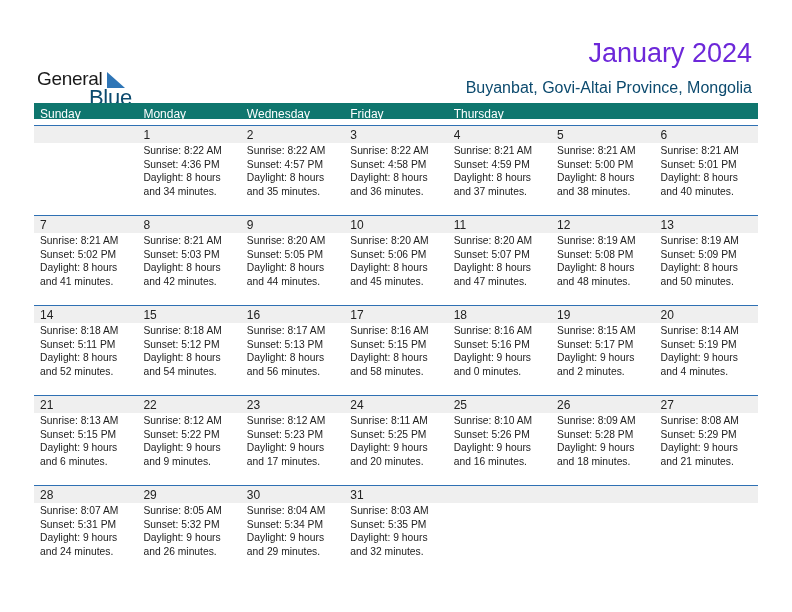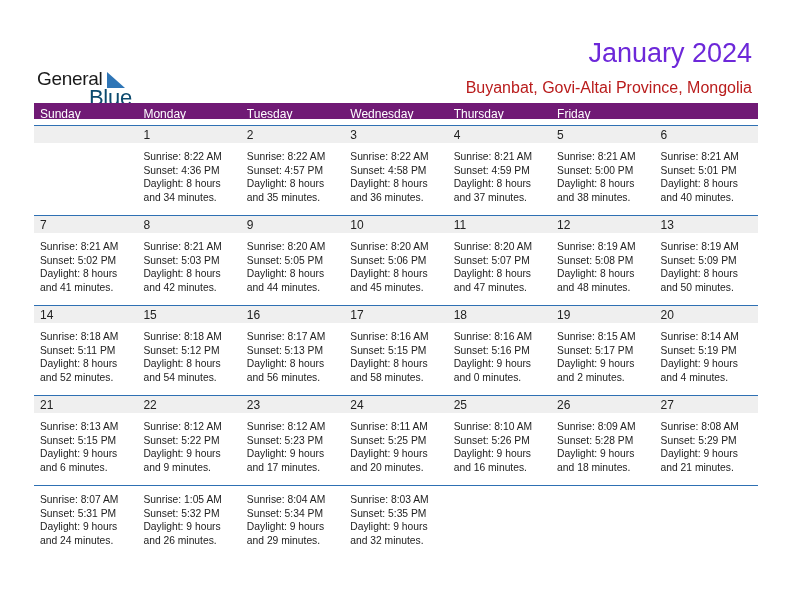--- a/index.html
+++ b/index.html
@@ -2,49 +2,48 @@
 <html><head>
 <meta charset="utf-8">
 <style>
   html, body { margin:0; padding:0; background:#ffffff; }
   body { width:792px; height:612px; position:relative; font-family:"Liberation Sans", sans-serif; color:#222; overflow:hidden; }
   .logo { position:absolute; left:37px; top:43px; width:100px; height:40px;margin-top:25px; }
   .logo .general { position:absolute; left:0; top:0; font-size:19px; color:#1a1a1a; letter-spacing:-0.3px; }
   .logo .blue { position:absolute; left:52px; top:17px; font-size:22px; color:#0c4a6e; letter-spacing:-0.3px; }
   .logo .tri { position:absolute; left:70px; top:4px; width:0; height:0; border-left:18px solid #2e75b6; border-top:16px solid transparent; }
   .title { position:absolute; right:40px; top:38px; font-size:27px; color:#6d28d9; }
-  .subtitle { position:absolute; right:40px; top:79px; font-size:16px; color:#b91c1c; }
-  .header { position:absolute; left:34px; top:103px; width:724px; height:16px; background:#701a75; display:flex; }
+  .subtitle { position:absolute; right:40px; top:79px; font-size:16px; color:#0c4a6e; }
+  .header { position:absolute; left:34px; top:103px; width:724px; height:16px; background:#0f766e; display:flex; }
   .header .hcell { width:103.43px; box-sizing:border-box; padding-left:6px; font-size:12px; color:#ffffff; line-height:23px; }
   .week { position:absolute; left:34px; width:724px; height:90px; border-top:1px solid #2e70b3; }
   .week .daterow { height:17px; background:#efefef; display:flex; }
   .week .daterow .dcell { width:103.43px; box-sizing:border-box; padding-left:6px; font-size:12px; line-height:18px; color:#222; }
-  .week .inforow { display:flex;margin-top:6px; }
+  .week .inforow { display:flex; }
   .week .inforow .icell { width:103.43px; box-sizing:border-box; padding-left:6px; font-size:10.3px; line-height:13.5px; color:#222; padding-top:1px; }
   .icell div { white-space:nowrap; }
 </style>
 </head>
 <body>
 
 <div class="logo">
   <span class="general">General</span>
   <span class="tri"></span>
   <span class="blue">Blue</span>
 </div>
 
 <div class="title">January 2024</div>
 <div class="subtitle">Buyanbat, Govi-Altai Province, Mongolia</div>
 
 <div class="header">
   <div class="hcell">Sunday</div>
   <div class="hcell">Monday</div>
-  <div class="hcell">Tuesday</div>
   <div class="hcell">Wednesday</div>
+  <div class="hcell">Friday</div>
   <div class="hcell">Thursday</div>
-  <div class="hcell">Friday</div>
 </div>
 
 <div id="weeks-container">
     <div class="week" style="top: 125px;">
       <div class="daterow">
         <div class="dcell"></div>
         <div class="dcell">1</div>
         <div class="dcell">2</div>
         <div class="dcell">3</div>
         <div class="dcell">4</div>
@@ -255,29 +254,38 @@
         </div>
         <div class="icell">
           <div>Sunrise: 8:08 AM</div>
           <div>Sunset: 5:29 PM</div>
           <div>Daylight: 9 hours</div>
           <div>and 21 minutes.</div>
         </div>
       </div>
     </div>
     <div class="week" style="top: 485px;">
+      <div class="daterow">
+        <div class="dcell">28</div>
+        <div class="dcell">29</div>
+        <div class="dcell">30</div>
+        <div class="dcell">31</div>
+        <div class="dcell"></div>
+        <div class="dcell"></div>
+        <div class="dcell"></div>
+      </div>
       <div class="inforow">
         <div class="icell">
           <div>Sunrise: 8:07 AM</div>
           <div>Sunset: 5:31 PM</div>
           <div>Daylight: 9 hours</div>
           <div>and 24 minutes.</div>
         </div>
         <div class="icell">
-          <div>Sunrise: 1:05 AM</div>
+          <div>Sunrise: 8:05 AM</div>
           <div>Sunset: 5:32 PM</div>
           <div>Daylight: 9 hours</div>
           <div>and 26 minutes.</div>
         </div>
         <div class="icell">
           <div>Sunrise: 8:04 AM</div>
           <div>Sunset: 5:34 PM</div>
           <div>Daylight: 9 hours</div>
           <div>and 29 minutes.</div>
         </div>

